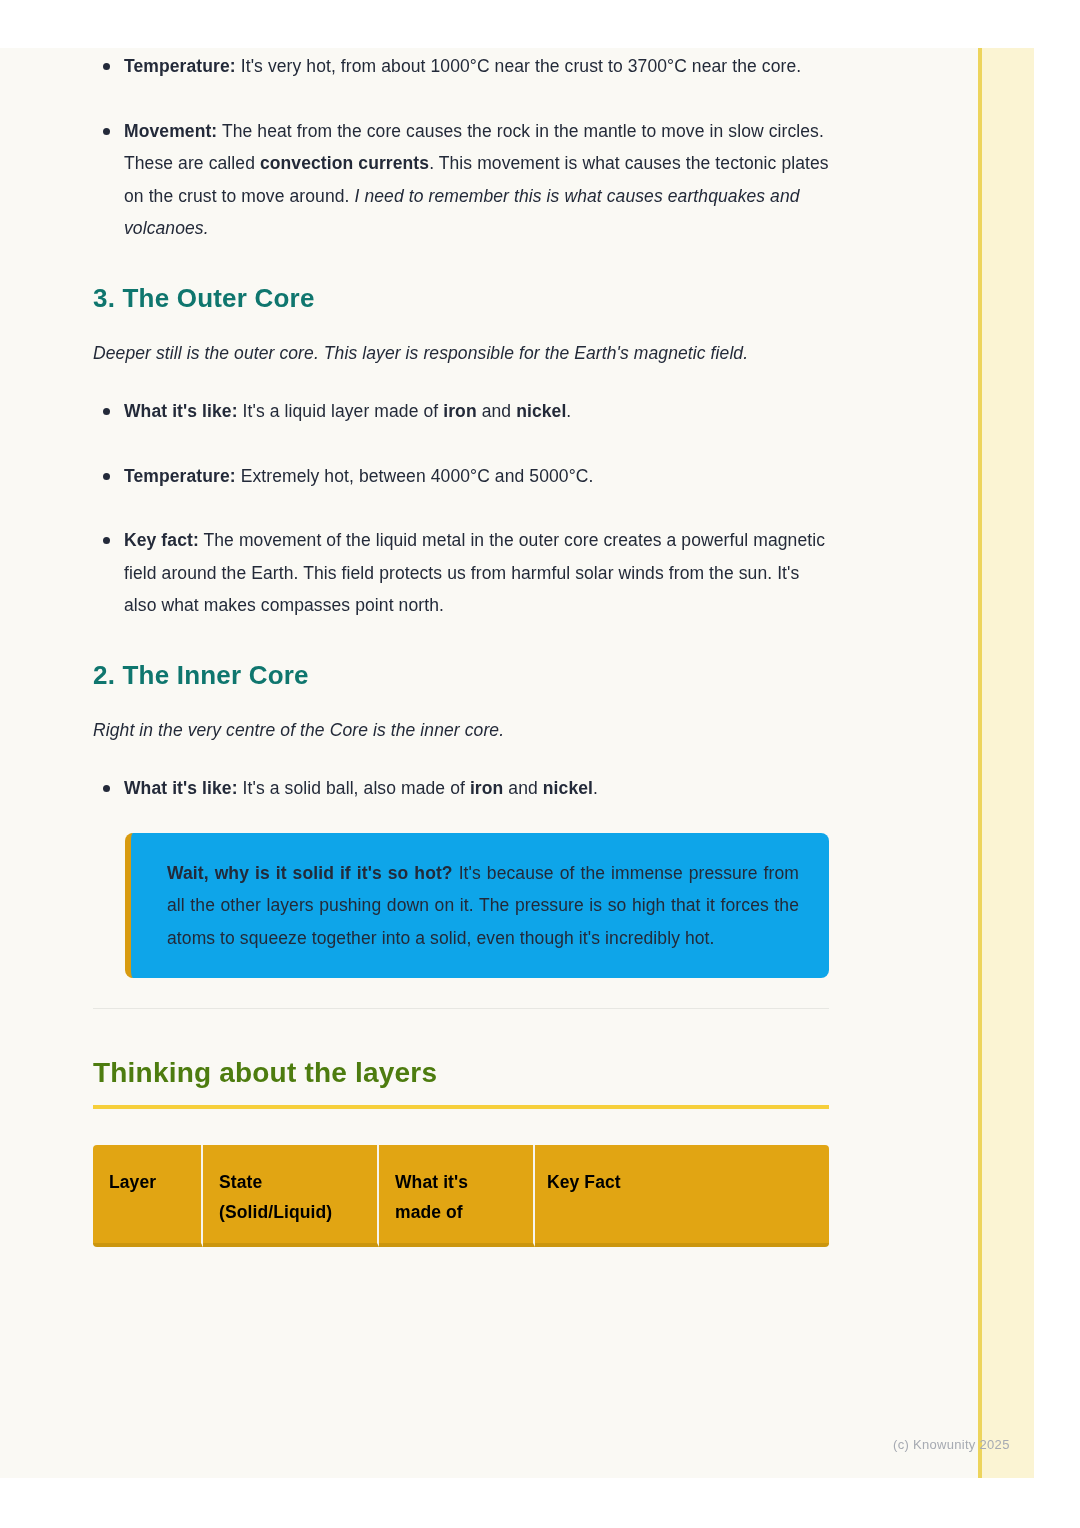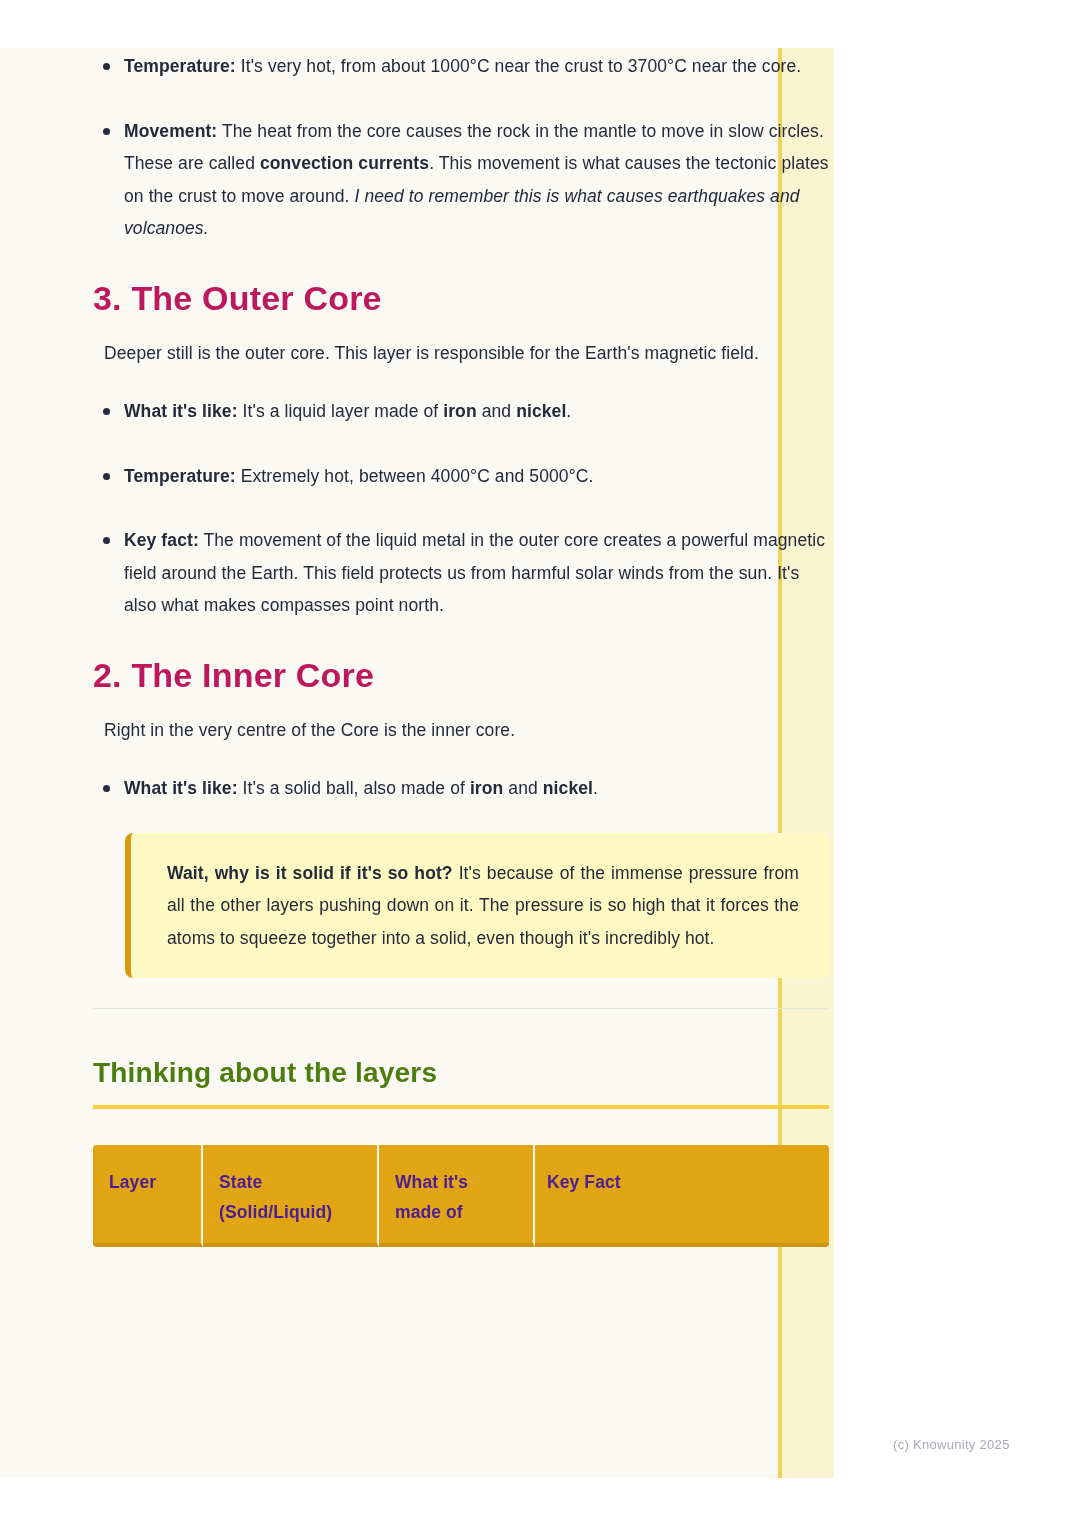--- a/index.html
+++ b/index.html
@@ -7,21 +7,21 @@
     width: 1080px; height: 1528px;
     position: relative;
     background: #ffffff;
     overflow: hidden;
     font-family: "Liberation Sans", sans-serif;
     color: #232a39;
   }
   .page {
     position: absolute;
     left: 0; top: 48px;
-    width: 834px; height: 1430px;
+    width: 1034px; height: 1430px;
     background: #faf9f4;
   }
   .edge-band {
     position: absolute;
     top: 0; right: 0;
     width: 52px; height: 100%;
     background: #fbf4d3;
     border-left: 4px solid #edd45c;
   }
   .content {
@@ -39,60 +39,60 @@
   ul.blist.first { margin-top: 2px; }
   li.bitem { position: relative; padding-left: 31px; }
   li.bitem + li.bitem { margin-top: 32px; }
   .dot {
     position: absolute; left: 10px; top: 13px;
     width: 7px; height: 7px; border-radius: 50%;
     background: #232a39;
   }
 
   h2.section-h {
-    color: #be185d;
-    font-size: 34px; line-height: 34px;
+    color: #0f766e;
+    font-size: 26px; line-height: 34px;
     font-weight: bold;
     margin: 36px 0 0 0;
     letter-spacing: 0.2px;
   }
   h1.main-h {
     color: #4d7c0f;
     font-size: 28px; line-height: 44px;
     font-weight: bold;
     margin: 42px 0 0 0;
     letter-spacing: 0.2px;
   }
   .gold-rule { height: 4px; background: #f6cf3a; margin-top: 10px; border: none; width: 736px; }
   .divider   { height: 1px; background: #e7e7e2; margin-top: 30px; border: none; width: 736px; }
 
-  p.body-p { margin: 22px 0 0 11px; }
+  p.body-p { margin: 22px 0 0 0; font-style: italic; }
 
   .callout {
     box-sizing: border-box;
     margin-top: 28px;
     margin-left: 32px;
     width: 704px;
-    background: #fef9c3;
+    background: #0ea5e9;
     border-left: 6px solid #d89b10;
     border-radius: 8px;
     padding: 24px 30px 24px 36px;
     text-align: justify;
   }
 
   table.cmp-table {
     margin-top: 36px;
     width: 736px;
     border-collapse: separate;
     border-spacing: 0;
     table-layout: fixed;
   }
   table.cmp-table th {
     background: #e1a513;
-    color: #4c1d95;
+    color: #000000;
     font-size: 17.5px;
     font-weight: bold;
     text-align: left;
     vertical-align: top;
     padding: 22px 16px 16px 16px;
     line-height: 30px;
     border-right: 2px solid #f7f5ee;
     border-bottom: 4px solid #cb960e;
   }
   table.cmp-table th:last-child { border-right: none; border-top-right-radius: 4px; border-bottom-right-radius: 4px; padding-left: 12px; }

